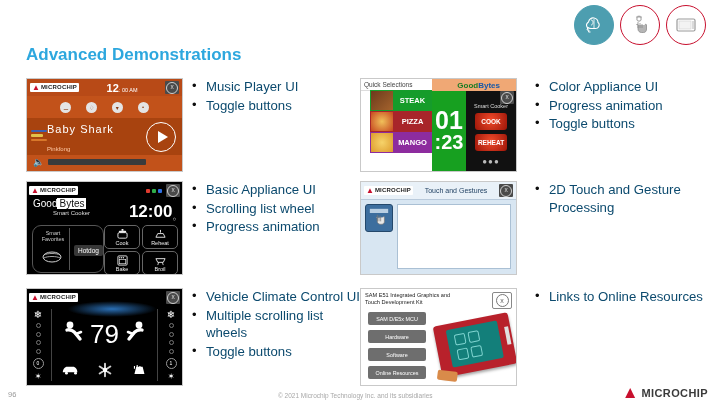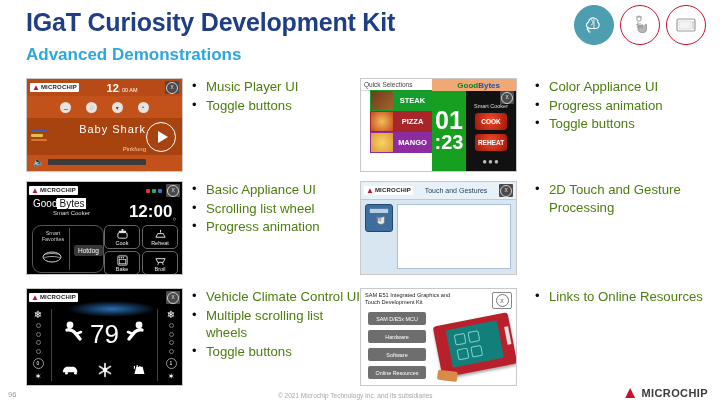--- a/index.html
+++ b/index.html
@@ -36,21 +36,21 @@
   .row3{top:288px;}
 
   .shot{
     border:1px solid #c9c9c9;background:#000;overflow:hidden;position:relative;
     height:94px;box-sizing:border-box;
   }
   .shot.r3{height:98px;}
 
   ul.bul{list-style:none;margin:0;padding:0;}
   ul.bul li{
-    position:relative;padding-left:16px;font-size:13.2px;color:#4d7c0f;
+    position:relative;padding-left:16px;font-size:13.2px;color:#0c4a6e;
     line-height:17.5px;margin-bottom:1px;
   }
   ul.bul li:before{
     content:"\2022";position:absolute;left:2px;top:-1px;font-size:13px;color:#0d0d0d;
   }
 
   
   .mchip{display:inline-flex;align-items:center;background:#fff;border-radius:1px;
     padding:0 2px;height:9px;gap:1px;}
   .mchip .m{color:#c8102e;font-size:8px;line-height:8px;font-weight:bold;}
@@ -67,21 +67,21 @@
     justify-content:space-between;padding:0 3px;}
   .mp-time{color:#fff;font-size:11px;font-weight:bold;}
   .mp-time small{font-size:5.5px;font-weight:normal;}
   .mp-icons{height:22px;display:flex;align-items:center;justify-content:space-around;
     padding:0 26px;}
   .mp-ic{width:11px;height:11px;border-radius:50%;background:#e4e4e4;display:flex;
     align-items:center;justify-content:center;font-size:6px;color:#8a3a12;}
   .mp-mid{height:37px;background:#a8430f;display:flex;align-items:center;position:relative;}
   .mp-eq{width:16px;margin-left:4px;}
   .mp-eq i{display:block;height:2.5px;margin-bottom:2px;border-radius:1px;}
-  .mp-track{flex:1;text-align:right;color:#fff;}
+  .mp-track{flex:1;text-align:left;color:#fff;}
   .mp-track .tt{font-size:11px;letter-spacing:1px;}
   .mp-track .ta{font-size:6px;color:#ffc9a5;}
   .mp-play{width:28px;height:28px;border:1.6px solid #fff;border-radius:50%;
     margin-right:6px;display:flex;align-items:center;justify-content:center;}
   .mp-play .tri{width:0;height:0;border-left:10px solid #fff;border-top:6px solid transparent;
     border-bottom:6px solid transparent;margin-left:3px;}
   .mp-bot{position:absolute;left:0;right:0;bottom:2px;height:14px;display:flex;
     align-items:center;padding:0 6px;gap:4px;}
   .mp-vol{color:#fff;font-size:9px;}
   .mp-bar{flex:1;height:6px;background:#3b3b3b;border-radius:1px;margin-right:30px;}
@@ -196,21 +196,20 @@
   .copy{position:absolute;left:278px;bottom:6px;font-size:6.5px;color:#a8a8a8;}
   .footlogo{position:absolute;right:12px;bottom:5px;display:flex;align-items:center;gap:3px;}
   .footlogo .fm{color:#c8102e;font-size:17px;line-height:15px;font-weight:bold;}
   .footlogo .ft{color:#3b3b3b;font-size:11px;font-weight:bold;letter-spacing:0.4px;}
 </style>
 </head>
 <body>
 
 <div class="slide">
 
-  <div class="title">IGaT Curiosity Development Kit</div>
   <div class="subtitle">Advanced Demonstrations</div>
 
   <div class="badges">
     <div class="badge filled">
       <svg width="24" height="24" viewBox="0 0 24 24">
         <path d="M5 14c-1-2 0-4 1.5-5C7 6 9.5 4.5 12 5c2.5.5 4 2 4 4.5 1.5 1 1.5 3 .5 4.5-.5 1-2 1.5-3 1.5H9c-1 0-3-.5-4-1.5z" fill="none" stroke="#fff" stroke-width="1.1"></path>
         <path d="M9 7c1.5 0 2 1 2 2.5S10 12 9 12" fill="none" stroke="#fff" stroke-width=".9"></path>
         <path d="M12 6v10" stroke="#fff" stroke-width=".8" fill="none"></path>
         <path d="M6 14l-1 3h2l-.5 2h2" fill="none" stroke="#fff" stroke-width="1"></path>
       </svg>

